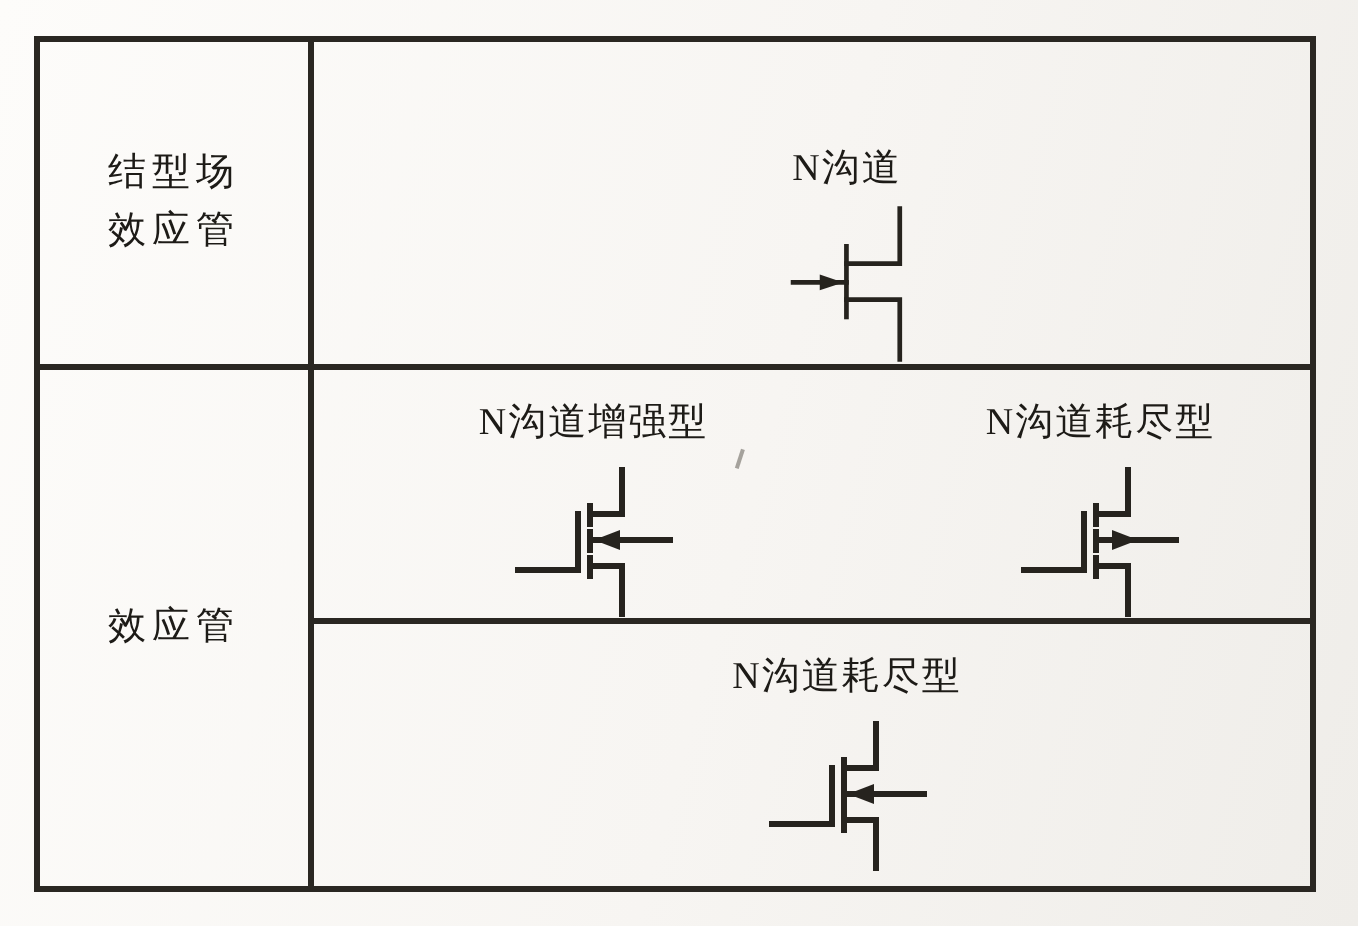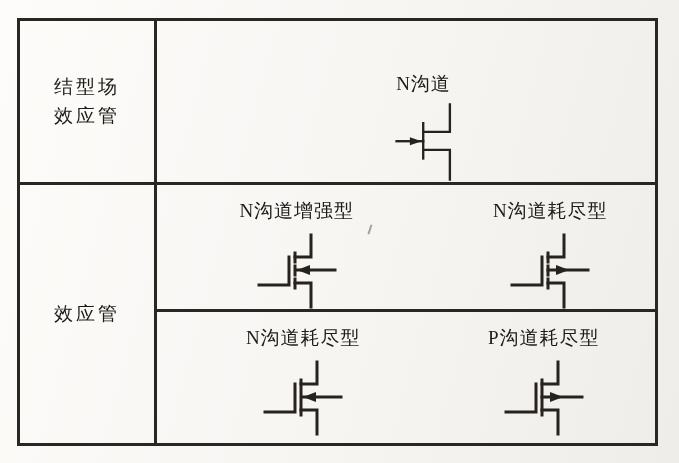--- a/index.html
+++ b/index.html
@@ -120,31 +120,20 @@
             <svg class="symbol" width="80" height="78" viewBox="0 0 80 78">
               <path d="M2 54 H32 V26"></path>
               <path d="M38 22 V57"></path>
               <path d="M38 26 H54 V4"></path>
               <path d="M38 52 H54 V76"></path>
               <path d="M40 39 H78"></path>
               <polygon points="40,39 53,34 53,44"></polygon>
             </svg>
           </div>
 
-          <div class="sym-cell">
-            <div class="sym-label">P沟道耗尽型</div>
-            <svg class="symbol" width="80" height="78" viewBox="0 0 80 78">
-              <path d="M2 54 H32 V26"></path>
-              <path d="M38 22 V57"></path>
-              <path d="M38 26 H54 V4"></path>
-              <path d="M38 52 H54 V76"></path>
-              <path d="M38 39 H78"></path>
-              <polygon points="59,39 46,34 46,44"></polygon>
-            </svg>
-          </div>
 
         </div>
 
       </div>
     </div>
 
   </div>
 
   <div class="scan-speck"></div>
 </div>

